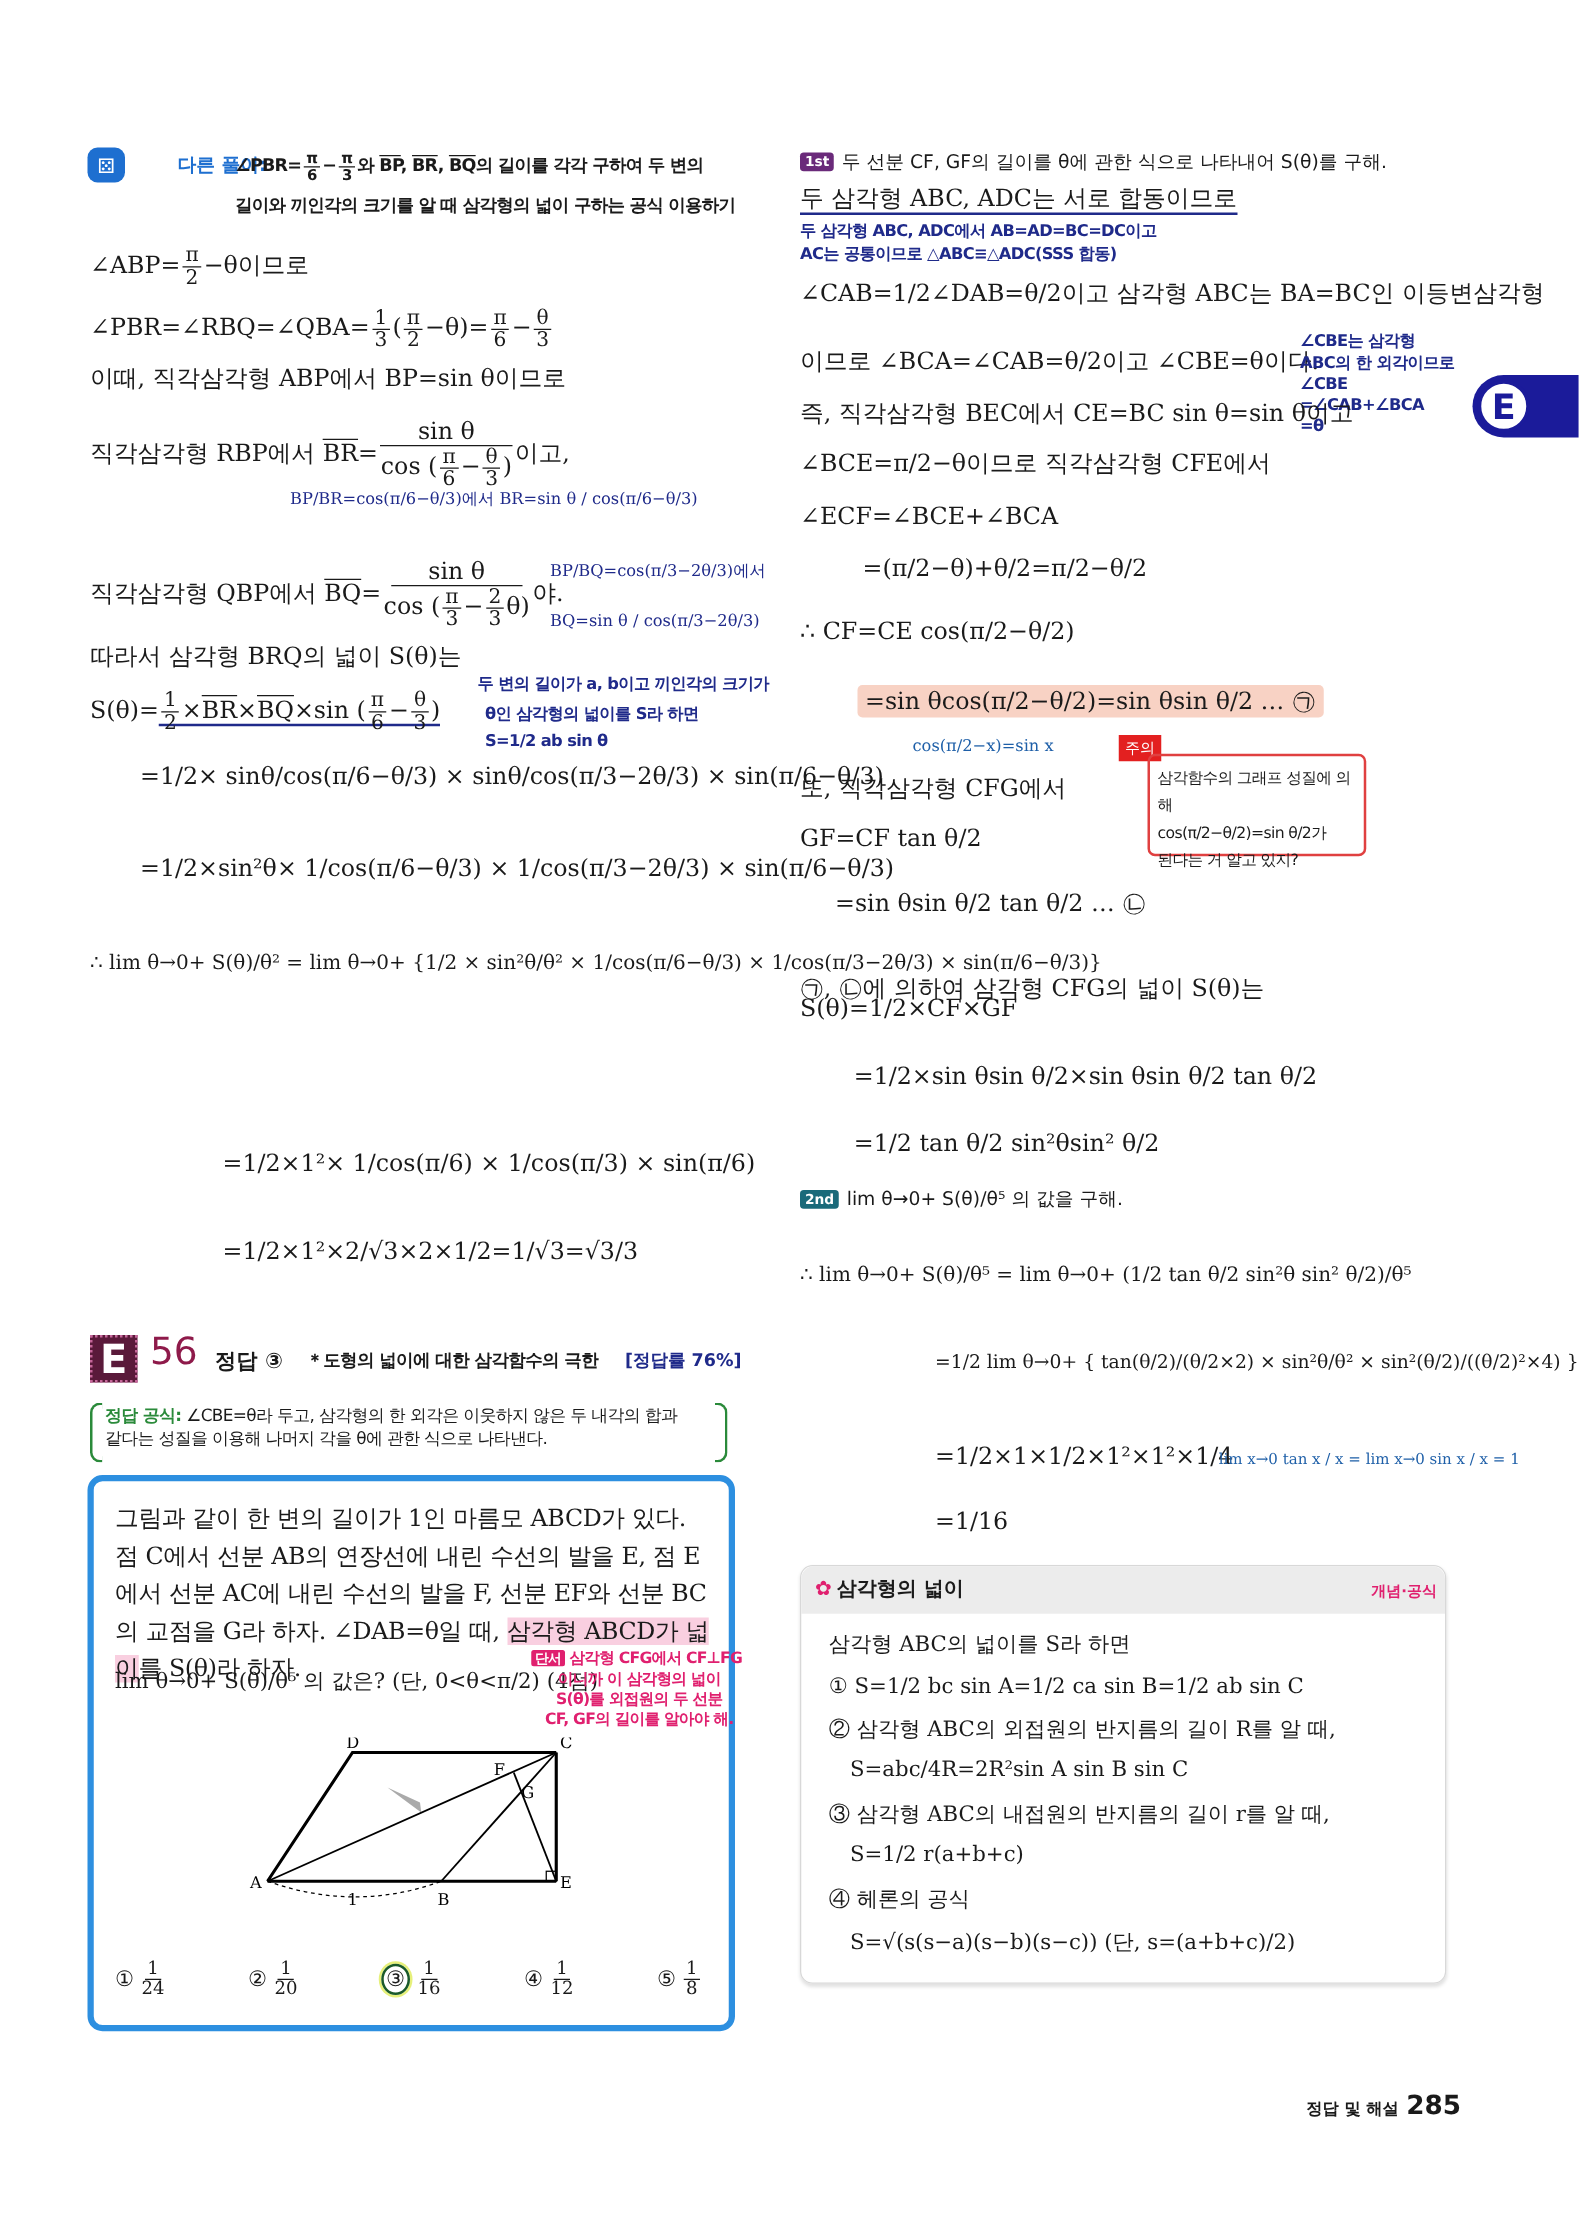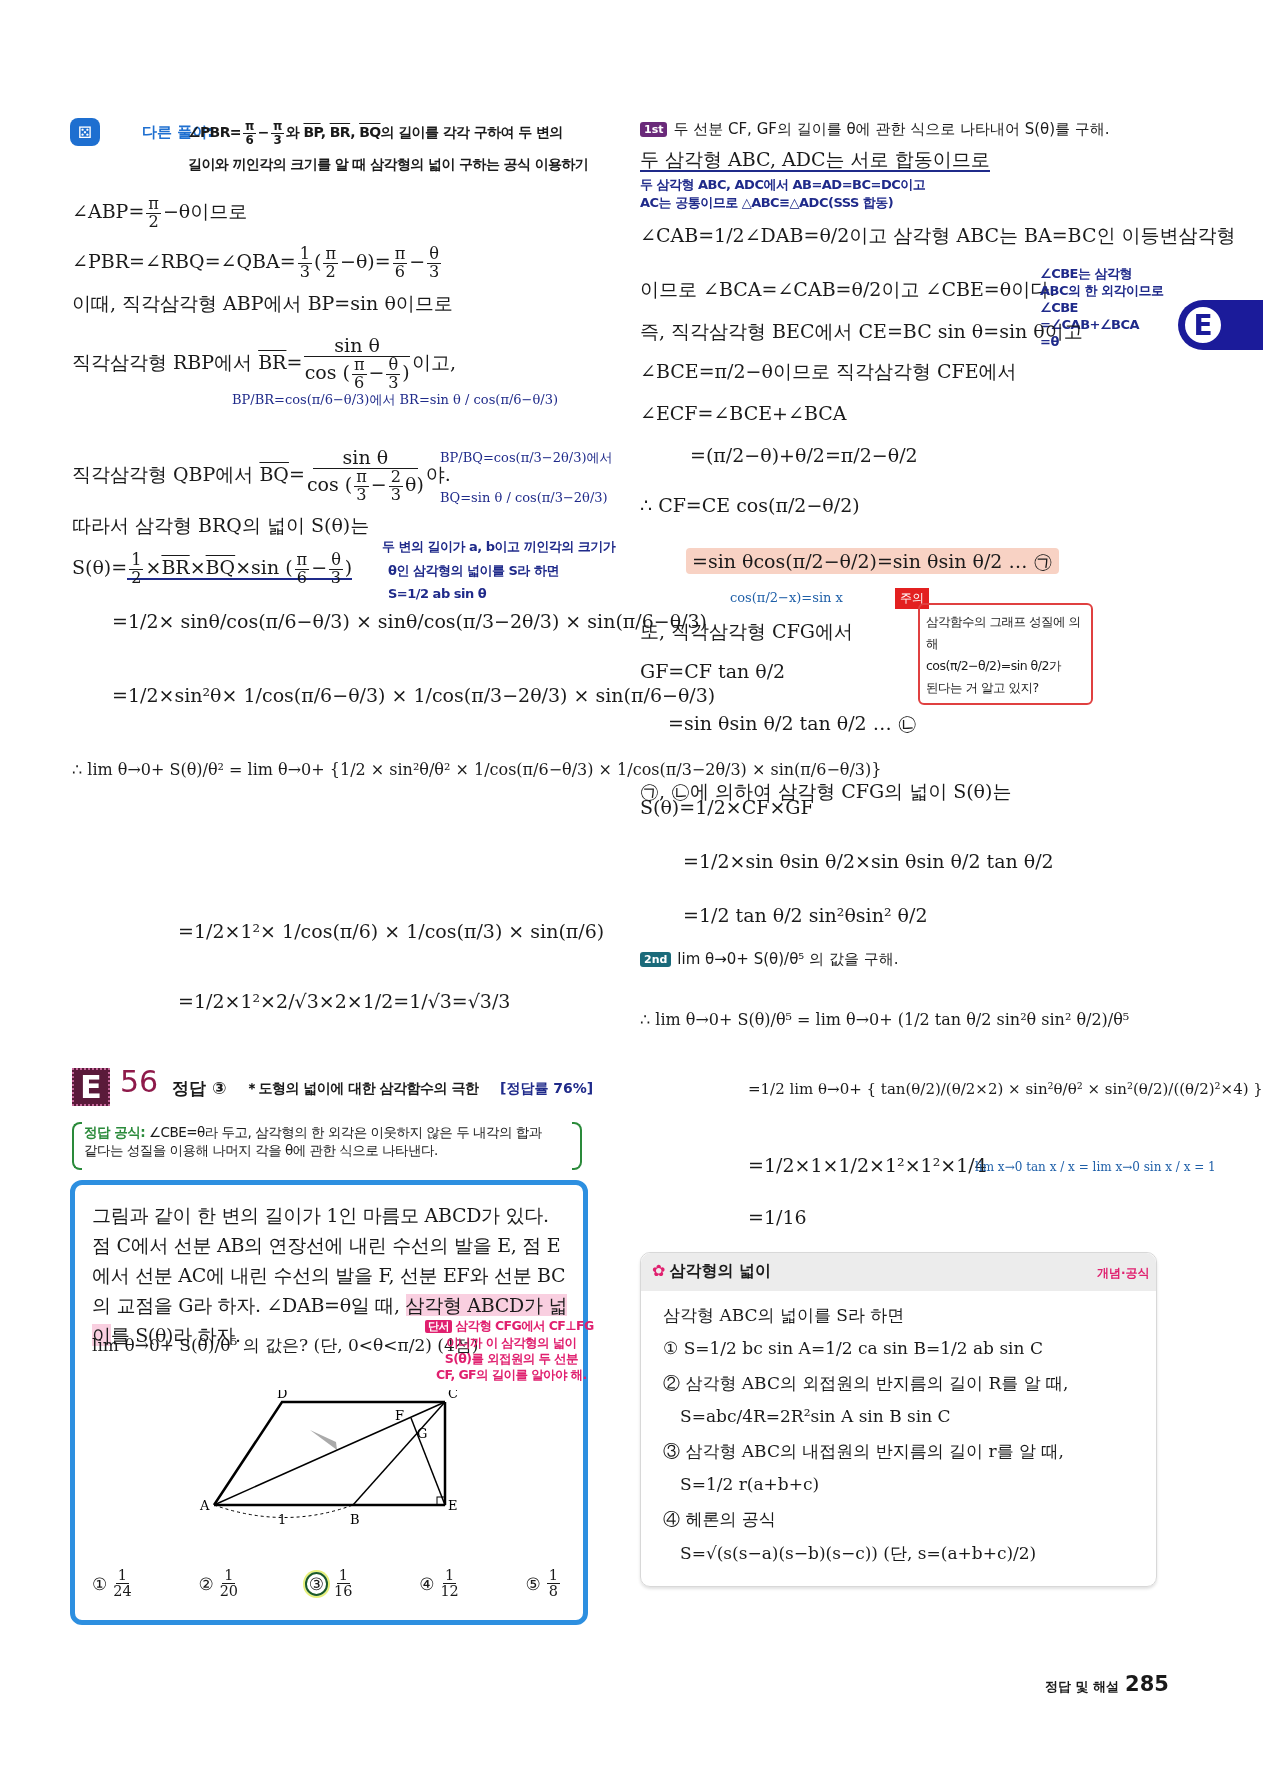--- a/index.html
+++ b/index.html
@@ -46,21 +46,21 @@
   .choice.selected .cnum { border: 2.5px solid #1a5a2a; border-radius: 50%; box-shadow: 0 0 0 2px #e6f07a; padding: 0 2px; }
 
   
   .step-tag { display: inline-block; color: #fff; font-family: "DejaVu Sans", sans-serif; font-weight: bold; font-size: 11px; padding: 1px 4px; border-radius: 3px; margin-right: 6px; vertical-align: middle; }
   .step1 { background: #6a2a7a; }
   .step2 { background: #1a6a7a; }
   .side-tab { left: 1178px; top: 300px; width: 85px; height: 50px; background: #1b1b9a; border-radius: 25px 0 0 25px; }
   .side-tab-circle { left: 1182px; top: 304px; width: 42px; height: 42px; background: #fff; border: 3px solid #1b1b9a; border-radius: 50%; color: #1b1b9a; font-family: "DejaVu Sans", sans-serif; font-weight: bold; font-size: 28px; display: flex; align-items: center; justify-content: center; }
   .salmon { background: #f8d2c4; padding: 2px 6px; border-radius: 4px; }
   .caution-tag { left: 895px; top: 588px; background: #e32020; color: #fff; font-family: "DejaVu Sans", sans-serif; font-size: 12px; padding: 2px 5px; }
-  .caution-box { left: 918px; top: 603px; width: 175px; height: 102px; border: 2px solid #e04040; border-radius: 6px; padding: 6px 6px; font-family: "DejaVu Sans", sans-serif; font-size: 12.5px; line-height: 22px; letter-spacing: -0.5px; }
+  .caution-box { left: 918px; top: 603px; width: 175px; height: 82px; border: 2px solid #e04040; border-radius: 6px; padding: 6px 6px; font-family: "DejaVu Sans", sans-serif; font-size: 12.5px; line-height: 22px; letter-spacing: -0.5px; }
   .concept-box { left: 640px; top: 1252px; width: 517px; height: 335px; border: 1px solid #d8d8d8; border-radius: 10px; box-shadow: 0 2px 3px rgba(0,0,0,0.12); }
   .concept-head { left: 641px; top: 1253px; width: 515px; height: 38px; background: #ececec; border-radius: 10px 10px 0 0; }
   .concept-title { left: 652px; top: 1261px; font-family: "DejaVu Sans", sans-serif; font-weight: bold; font-size: 16px; }
   .flower-icon { color: #e0206f; margin-right: 4px; }
   .concept-tag { left: 1097px; top: 1265px; font-family: "DejaVu Sans", sans-serif; color: #e0206f; font-weight: bold; font-size: 12px; }
   .concept-line { position: absolute; left: 663px; font-size: 17px; white-space: nowrap; }
   .footer { left: 1045px; top: 1672px; font-family: "DejaVu Sans", sans-serif; font-size: 13px; font-weight: bold; }
   .footer b { font-size: 21px; margin-left: 6px; }
   .diagram { left: 190px; top: 1390px; }
 </style>

